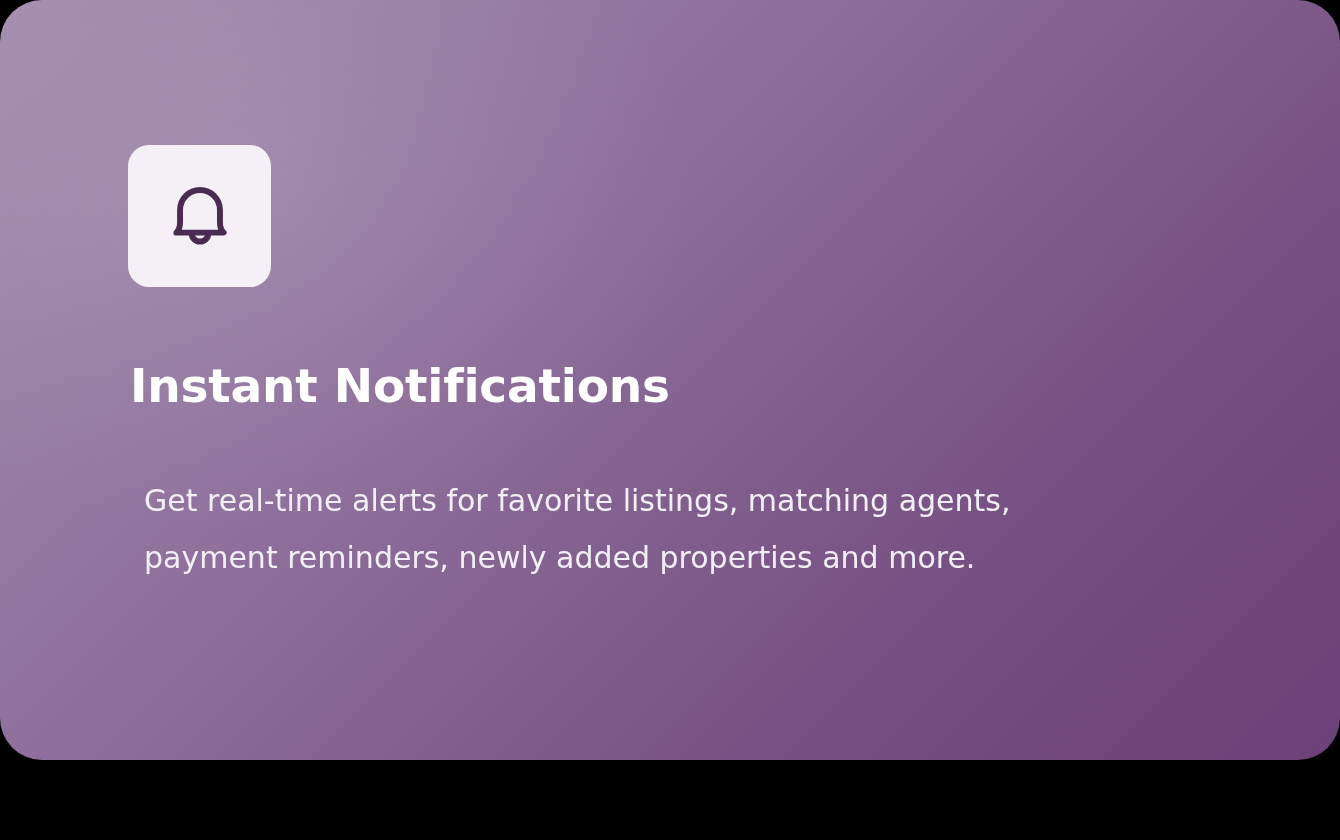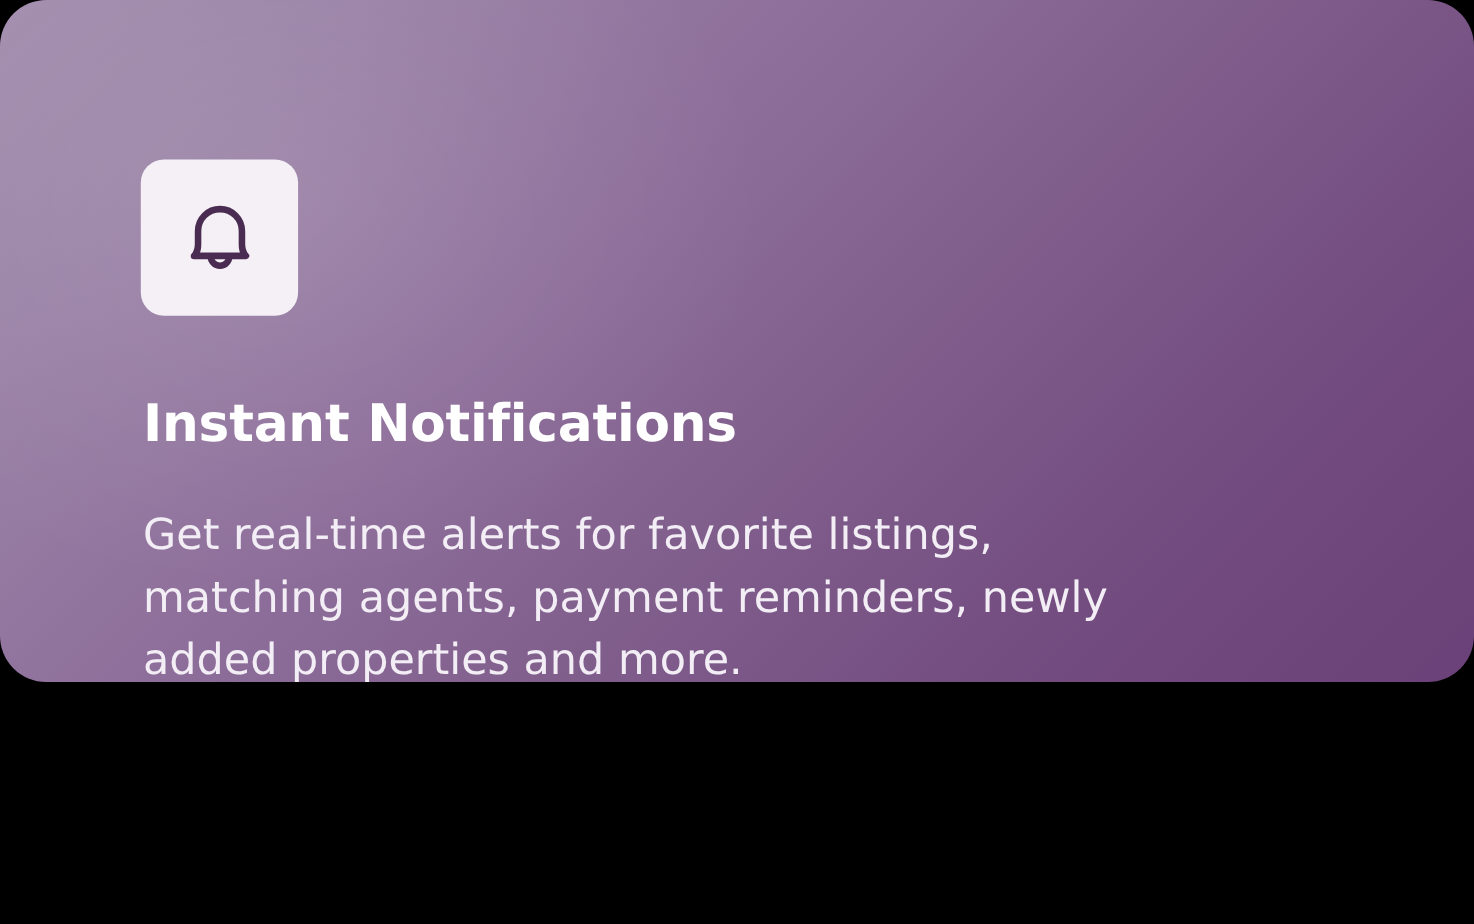--- a/index.html
+++ b/index.html
@@ -11,21 +11,21 @@
     width: 1340px;
     height: 840px;
     overflow: hidden;
     font-family: "DejaVu Sans", sans-serif;
   }
 
   .feature-card {
     position: relative;
     box-sizing: border-box;
     width: 1340px;
-    height: 620px;
+    height: 760px;
     border-radius: 42px;
     background: linear-gradient(135deg,
                 #a38dae 0%,
                 #9b84a7 14%,
                 #8e6f9b 38%,
                 #805e8c 58%,
                 #734c80 78%,
                 #6a4178 100%);
     overflow: hidden;
   }
@@ -74,27 +74,27 @@
     line-height: 1;
     letter-spacing: -0.2px;
     color: #ffffff;
     position: absolute;
     left: 130px;
     top: 362px;
     white-space: nowrap;
   }
 
   .card-body {
-    margin: 0;
+    margin: 14px;
     padding: 0;
     position: absolute;
     left: 130px;
     top: 458px;
     width: 900px;
-    font-size: 39px;
+    font-size: 30px;
     font-weight: 400;
     line-height: 57px;
     color: #f3eef5;
   }
 </style>
 </head>
 <body>
 
 <div class="feature-card">
 

